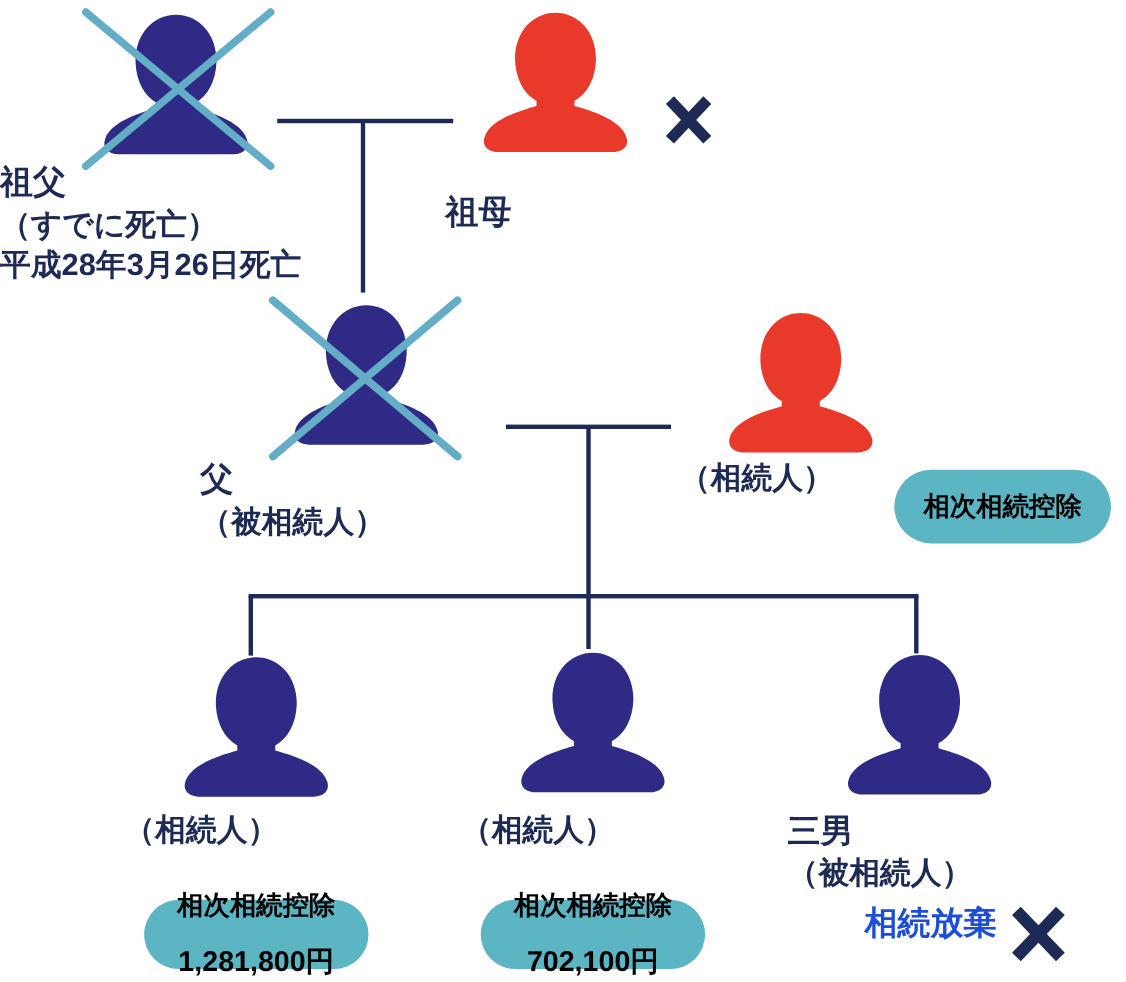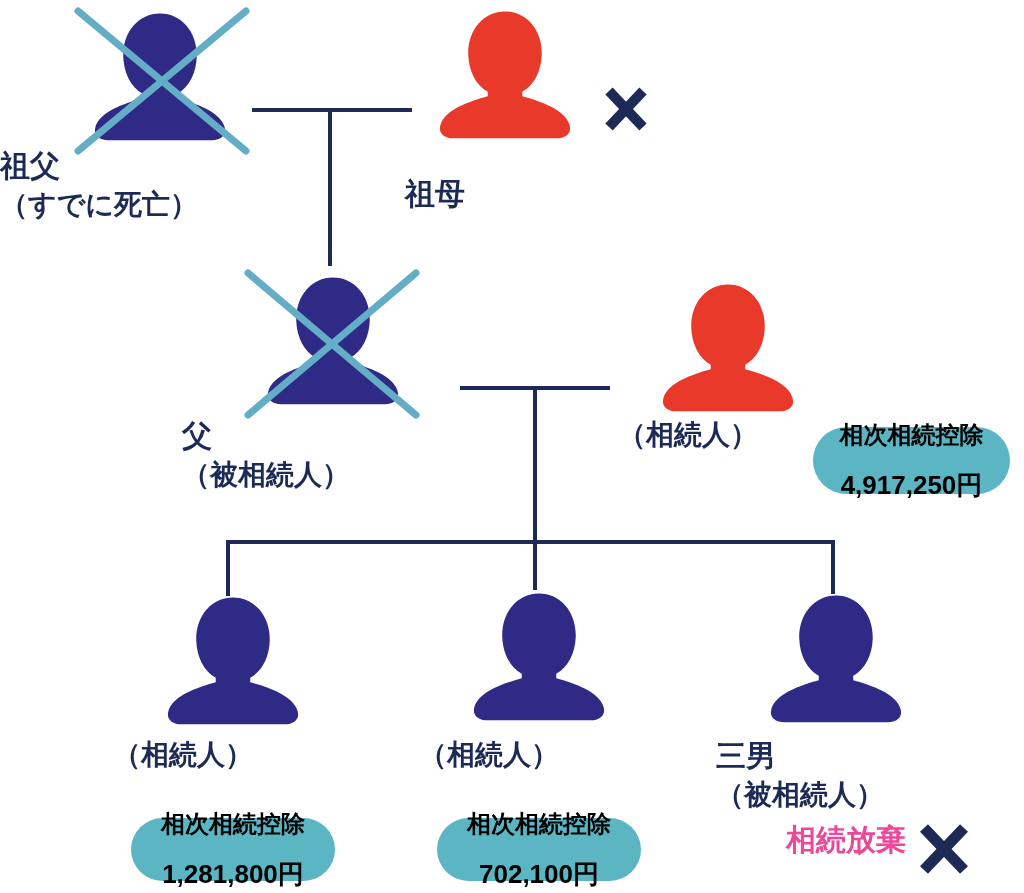--- a/index.html
+++ b/index.html
@@ -68,21 +68,21 @@
     gap:20px;
   }
   .badge .badge-label{font-size:24px;line-height:30px;}
   .badge .badge-amount{font-size:26px;line-height:31px;}
   #badge-spouse{left:813px;top:427px;width:197px;height:67px;}
   #badge-son1{left:131px;top:818px;width:204px;height:63px;}
   #badge-son2{left:437px;top:818px;width:204px;height:63px;}
   
   #renounce-son3{
     position:absolute;left:756px;top:822px;width:180px;
-    text-align:center;font-size:30px;line-height:36px;color:#ec4899;
+    text-align:center;font-size:30px;line-height:36px;color:#1d4ed8;
   }
 </style>
 </head>
 <body>
 
 <div class="stage">
 
   <div class="tline" id="line-grandparents-h"></div>
   <div class="tline" id="line-grandparents-v"></div>
   <div class="tline" id="line-couple-h"></div>
@@ -141,20 +141,21 @@
       <line x1="41" y1="7" x2="7" y2="43"></line>
   </svg>
   <svg class="xmark" id="x-son3" viewBox="0 0 56 58">
     <line x1="8" y1="8" x2="48" y2="50"></line>
       <line x1="48" y1="8" x2="8" y2="50"></line>
   </svg>
 
   <div class="label" id="lbl-grandfather">
     <div class="name">祖父</div>
     <div class="note">（すでに死亡）</div>
+    <div class="date">平成28年3月26日死亡</div>
   </div>
 
   <div class="label" id="lbl-grandmother">
     <div class="name">祖母</div>
   </div>
 
   <div class="label" id="lbl-father">
     <div class="name">父</div>
     <div class="note">（被相続人）</div>
   </div>
@@ -171,21 +172,20 @@
     <div class="note">（相続人）</div>
   </div>
 
   <div class="label" id="lbl-son3">
     <div class="name">三男</div>
     <div class="note">（被相続人）</div>
   </div>
 
   <div class="badge" id="badge-spouse">
     <div class="badge-label">相次相続控除</div>
-    <div class="badge-amount">4,917,250円</div>
   </div>
   <div class="badge" id="badge-son1">
     <div class="badge-label">相次相続控除</div>
     <div class="badge-amount">1,281,800円</div>
   </div>
   <div class="badge" id="badge-son2">
     <div class="badge-label">相次相続控除</div>
     <div class="badge-amount">702,100円</div>
   </div>
 

